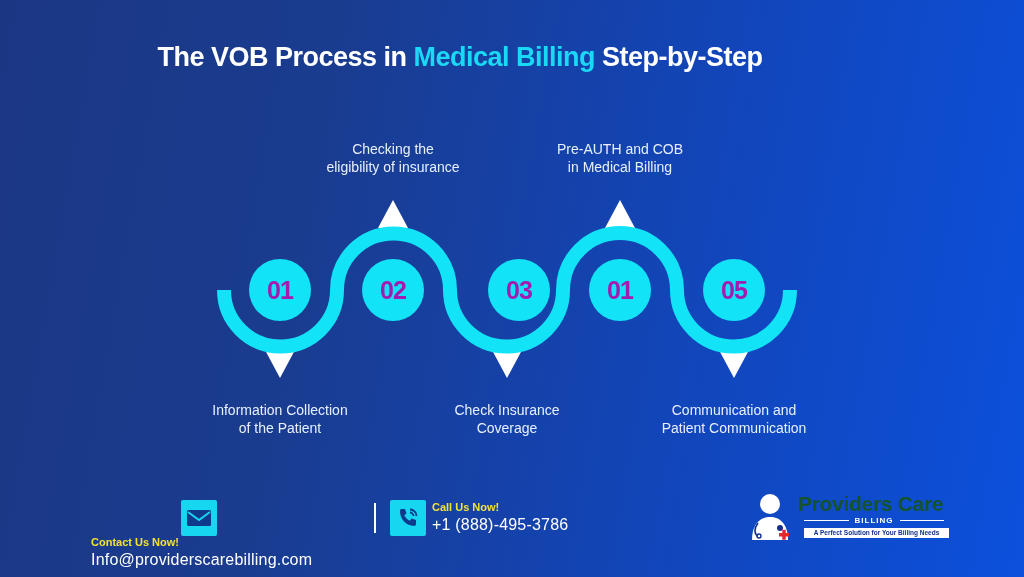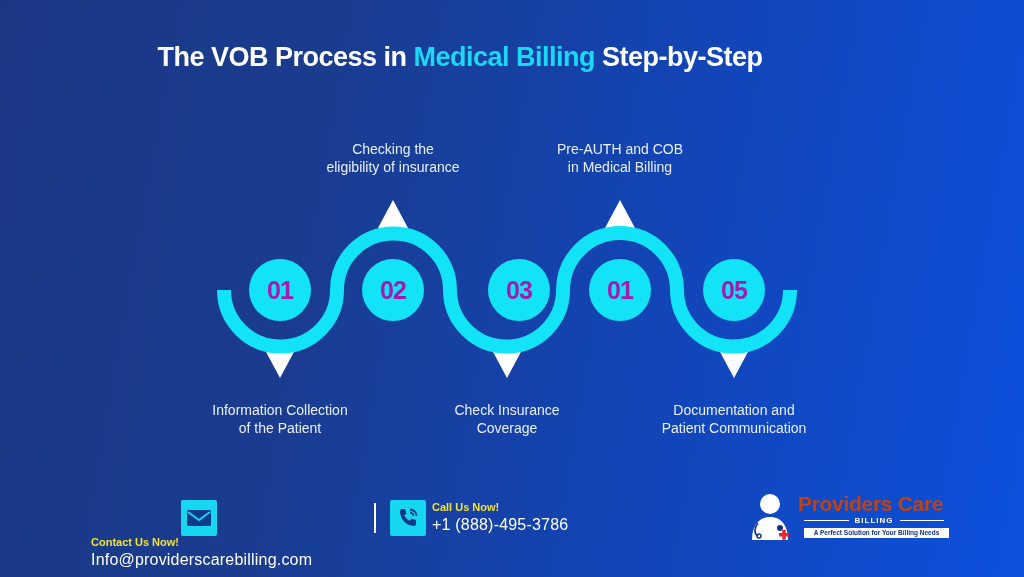--- a/index.html
+++ b/index.html
@@ -61,21 +61,21 @@
     .contact-val {
       font-size: 16px; color: #ffffff; line-height: 22px; letter-spacing: 0.2px;
     }
     .divider {
       position: absolute; left: 374px; top: 503px; width: 2px; height: 30px; background: #ffffff;
     }
 
     .logo { position: absolute; left: 748px; top: 490px; width: 210px; height: 60px; }
     .logo-name {
       position: absolute; left: 50px; top: 2px;
-      font-size: 21px; font-weight: bold; color: #c2410c; letter-spacing: -0.3px;
+      font-size: 21px; font-weight: bold; color: #14532d; letter-spacing: -0.3px;
     }
     .logo-sub {
       position: absolute; left: 50px; top: 26px; width: 152px;
       display: flex; align-items: center; justify-content: flex-end;
       font-size: 8px; font-weight: bold; color: #ffffff; letter-spacing: 1px;
     }
     .logo-sub .line { flex: 1; height: 1px; background: #ffffff; margin: 0 6px; }
     .logo-tag {
       position: absolute; left: 56px; top: 38px; width: 145px; height: 10px;
       background: #ffffff; color: #12308a;
@@ -122,21 +122,21 @@
 </div>
 <div class="label" style="left:407px; top:401px;">
   <div>Check Insurance</div>
   <div>Coverage</div>
 </div>
 <div class="label" style="left:520px; top:140px;">
   <div>Pre-AUTH and COB</div>
   <div>in Medical Billing</div>
 </div>
 <div class="label" style="left:634px; top:401px;">
-  <div>Documentation and</div>
+  <div>Communication and</div>
   <div>Patient Communication</div>
 </div>
 
 <div class="footer-contact" style="left:85px; top:500px;flex-direction:column;">
   <div class="icon-box">
     <svg width="26" height="18" viewBox="0 0 26 18">
       <rect x="1" y="1" width="24" height="16" rx="1.5" fill="#0f3a8c"></rect>
       <polyline points="2,3 13,11 24,3" fill="none" stroke="#17d7f0" stroke-width="2"></polyline>
     </svg>
   </div>

